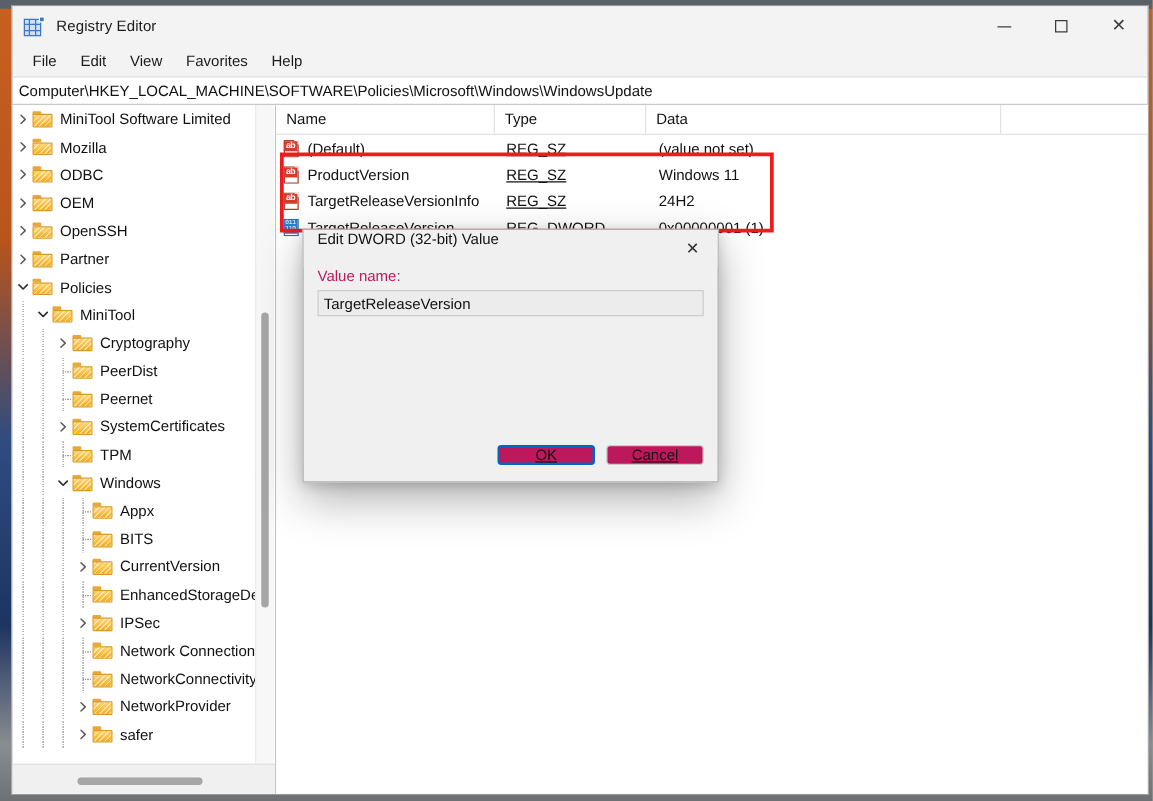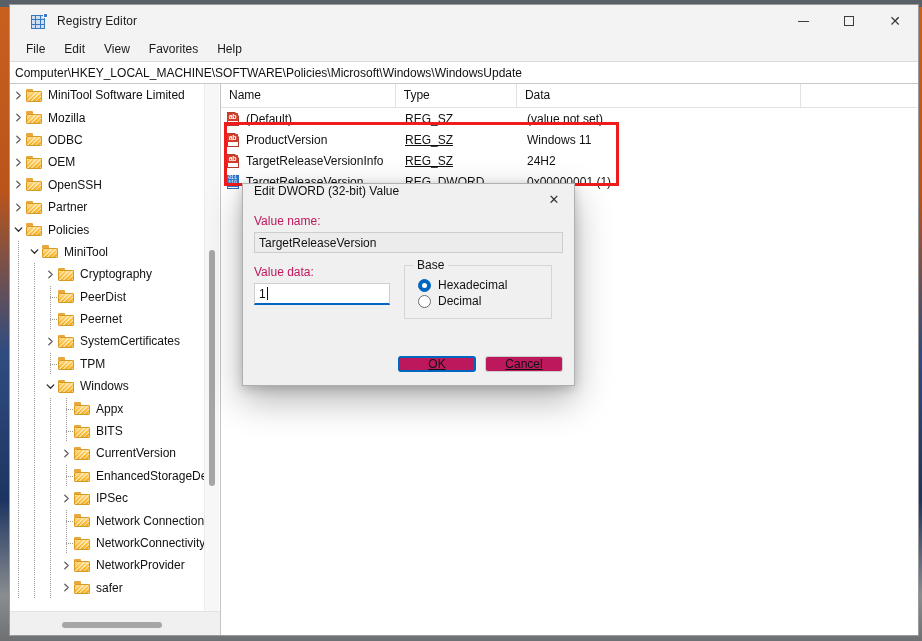--- a/index.html
+++ b/index.html
@@ -43,21 +43,20 @@
     overflow: hidden;
   }
 
   
   #titlebar {
     height: 32px;
     background: #f3f3f3;
     display: flex;
     align-items: center;
     position: relative;
-    padding-left: 12px;
   }
   #app-icon {
     width: 16px; height: 16px;
     margin-left: 9px;
     position: relative;
     flex: 0 0 auto;
   }
   #app-icon .grid {
     position: absolute;
     left: 0; top: 2px;
@@ -929,41 +928,20 @@
       <div id="dlg-close">
         <span>✕</span>
       </div>
     </div>
 
     <div class="dlg-label">Value name:</div>
     <div id="value-name-input">
       <span>TargetReleaseVersion</span>
     </div>
 
-    <div id="dlg-mid">
-      <div id="value-data-col">
-        <div class="dlg-label">Value data:</div>
-        <div id="value-data-input">
-          <span>1</span>
-            <span class="caret"></span>
-        </div>
-      </div>
-
-      <div id="base-group">
-        <div id="base-legend">Base</div>
-        <div class="radio-row">
-          <span class="radio checked"></span>
-          <span>Hexadecimal</span>
-        </div>
-        <div class="radio-row">
-          <span class="radio"></span>
-          <span>Decimal</span>
-        </div>
-      </div>
-    </div>
 
     <div id="dlg-buttons">
       <div class="dlg-btn default">OK</div>
       <div class="dlg-btn">Cancel</div>
     </div>
   </div>
 
 </div>
 
 </body></html>

